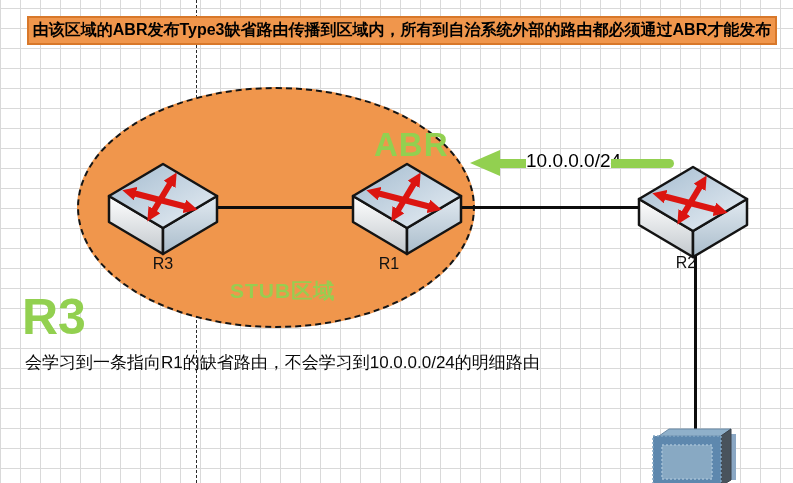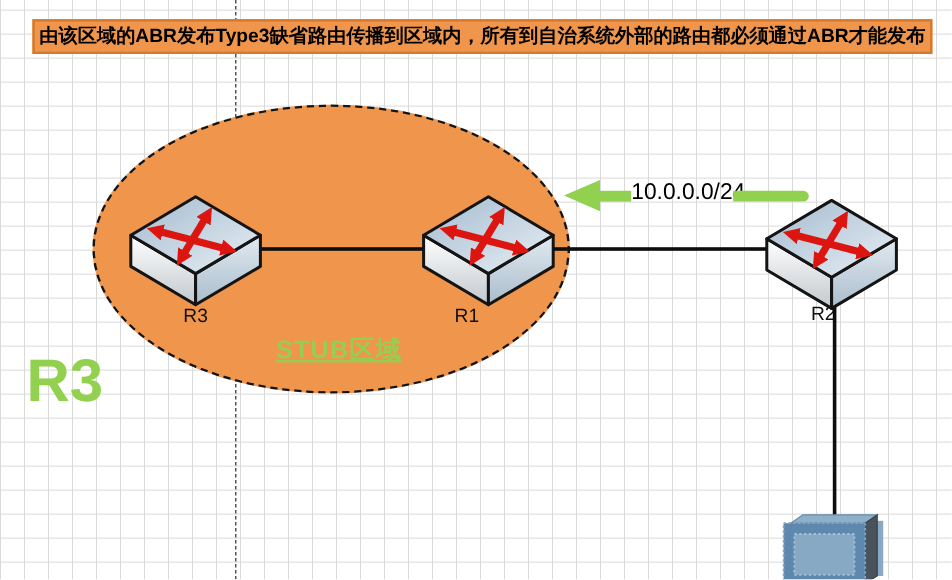--- a/index.html
+++ b/index.html
@@ -31,21 +31,21 @@
   #router-r1{left:351px;top:162px;}
   #router-r2{left:637px;top:165px;}
   .node-label{position:absolute;z-index:5;font-size:16px;color:#111;font-weight:500;
     width:60px;text-align:center;}
   #label-r3{left:133px;top:255px;}
   #label-r1{left:359px;top:255px;}
   #label-r2{left:656px;top:254px;}
   .abr{position:absolute;left:374px;top:127px;font-size:33px;font-weight:800;
     color:#92D050;z-index:5;letter-spacing:1px;line-height:1.1;}
   .stub{position:absolute;left:230px;top:277px;font-size:21px;font-weight:800;
-    color:rgba(146,208,80,0.95);z-index:5;letter-spacing:1px;text-decoration:underline;}
+    color:rgba(146,208,80,0.95);z-index:5;letter-spacing:1px;}
   .arrowhead{position:absolute;left:470px;top:150px;width:0;height:0;
     border-right:30px solid #92D050;border-top:13px solid transparent;
     border-bottom:13px solid transparent;z-index:5;}
   .bar1{position:absolute;left:498px;top:159px;width:28px;height:9px;background:#92D050;z-index:5;}
   .bar2{position:absolute;left:611px;top:159px;width:63px;height:9px;background:#92D050;
     border-radius:0 5px 5px 0;z-index:5;}
   .route-label{position:absolute;left:526px;top:150px;font-size:19px;color:#000;z-index:5;
     font-weight:500;white-space:nowrap;}
   .big-r3{position:absolute;left:22px;top:292px;font-size:50px;font-weight:800;
     color:#92D050;line-height:1;z-index:5;}
@@ -105,28 +105,30 @@
     <use href="#router-sym"></use>
   </svg>
   <svg class="router" id="router-r2" viewBox="0 0 112 94">
     <use href="#router-sym"></use>
   </svg>
 
   <div class="node-label" id="label-r3">R3</div>
   <div class="node-label" id="label-r1">R1</div>
   <div class="node-label" id="label-r2">R2</div>
 
+  <div class="abr">ABR</div>
   <div class="stub">STUB区域</div>
 
   <div class="arrowhead"></div>
   <div class="bar1"></div>
   <div class="route-label">10.0.0.0/24</div>
   <div class="bar2"></div>
 
   <div class="big-r3">R3</div>
+  <div class="note-text">会学习到一条指向R1的缺省路由，不会学习到10.0.0.0/24的明细路由</div>
 
   <svg class="pc" width="86" height="60" viewBox="0 0 86 60">
     <rect x="78" y="8" width="7" height="46" fill="#8aa7c4"></rect>
     <polygon points="8,10 18,3 80,3 70,10" fill="#8fb0ca" stroke="#6b8aa6" stroke-width="1"></polygon>
     <polygon points="70,10 80,3 80,54 70,60" fill="#49535c" stroke="#3a424a" stroke-width="1"></polygon>
     <rect x="2" y="10" width="68" height="50" fill="#5e88ae" stroke="#82a6c4" stroke-width="1.5" stroke-dasharray="2 2"></rect>
     <rect x="11" y="19" width="50" height="34" fill="#88a9c3" stroke="#a4c0d6" stroke-width="1.5" stroke-dasharray="2 2"></rect>
   </svg>
 
 </div>

